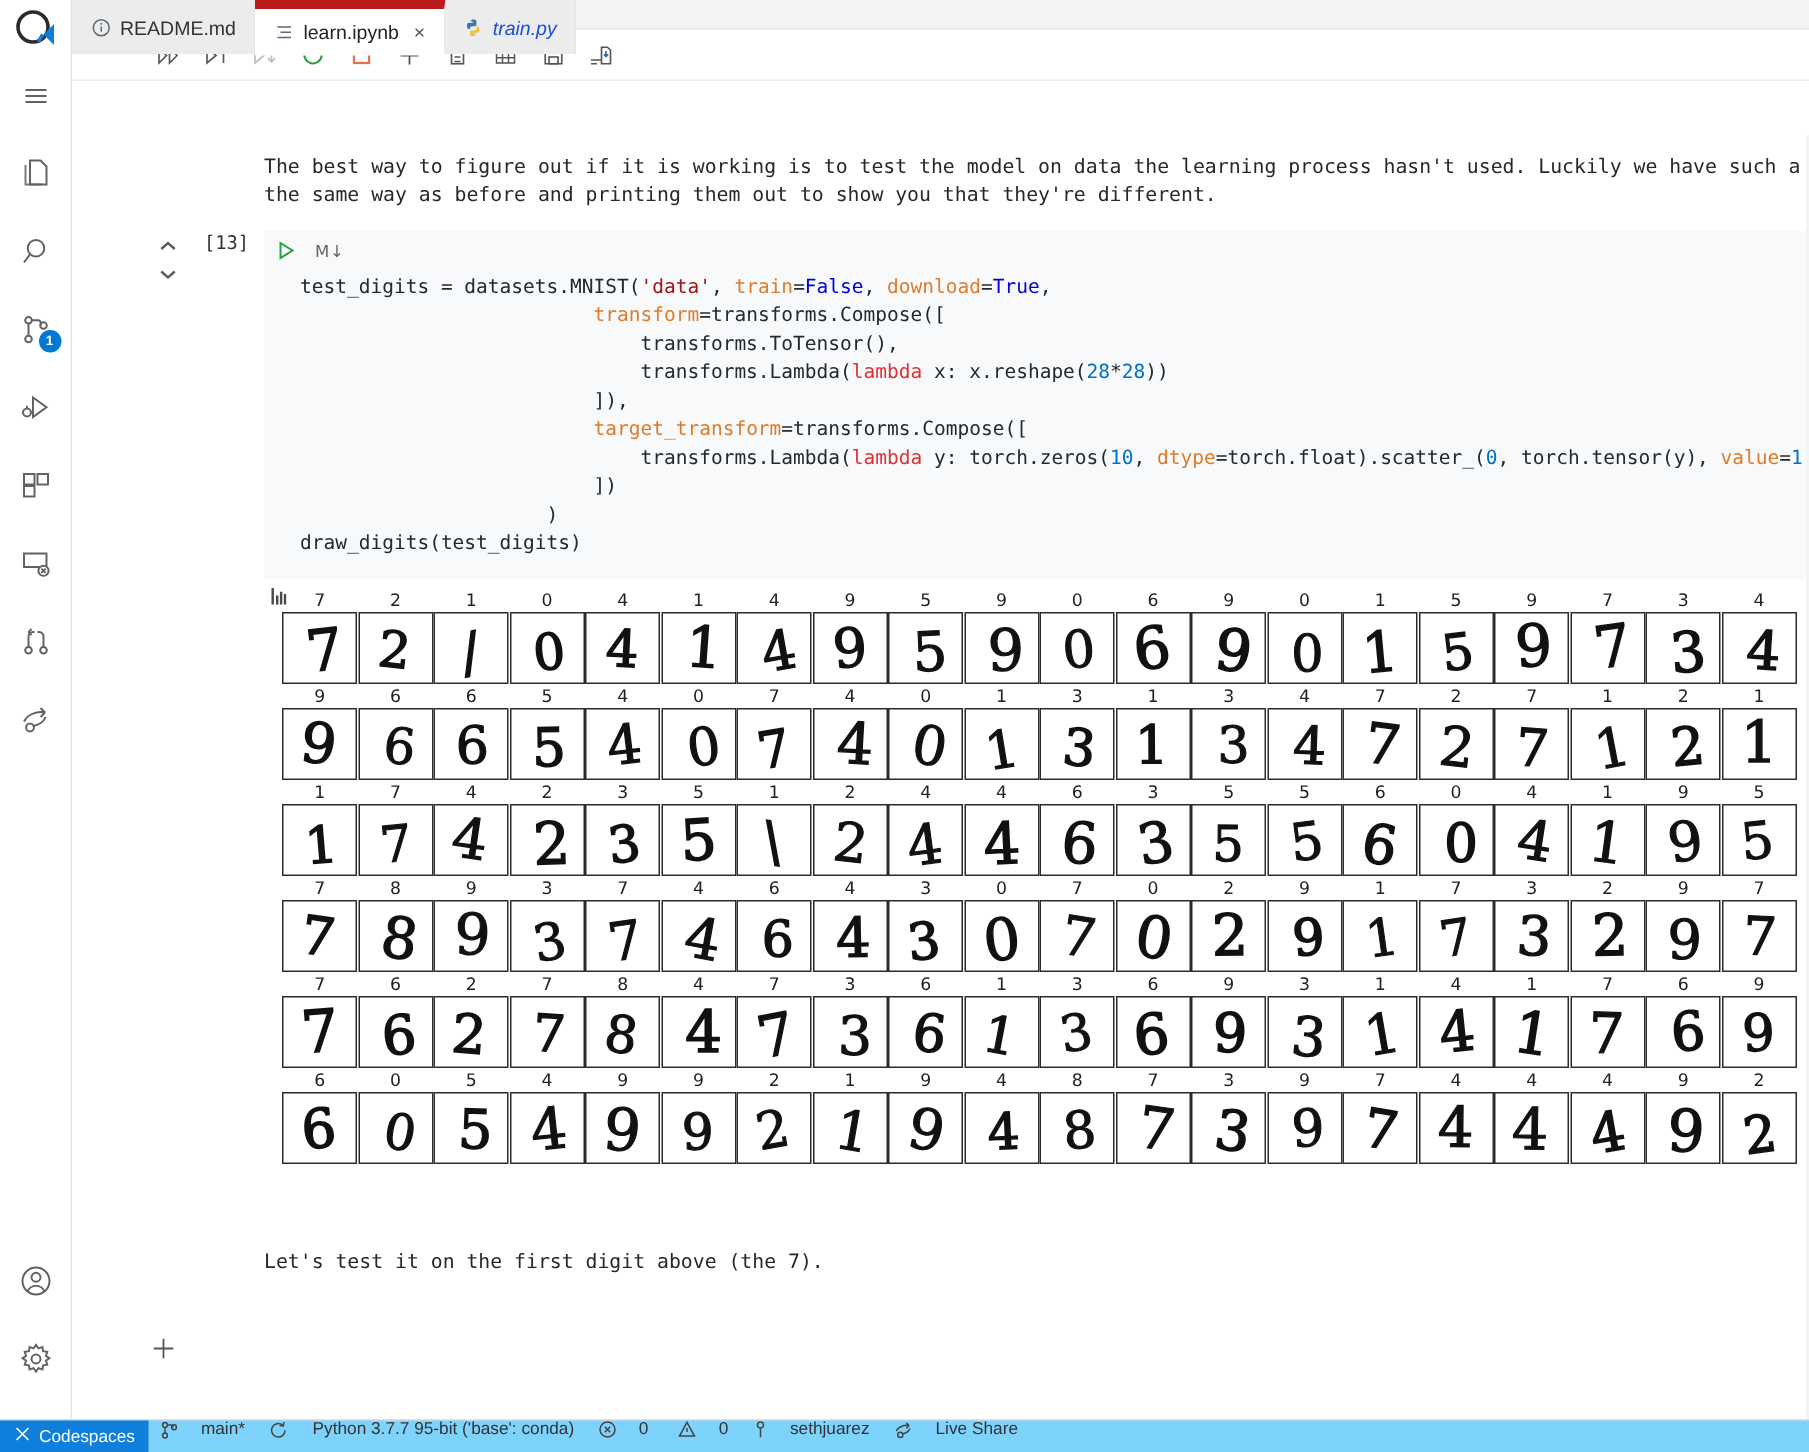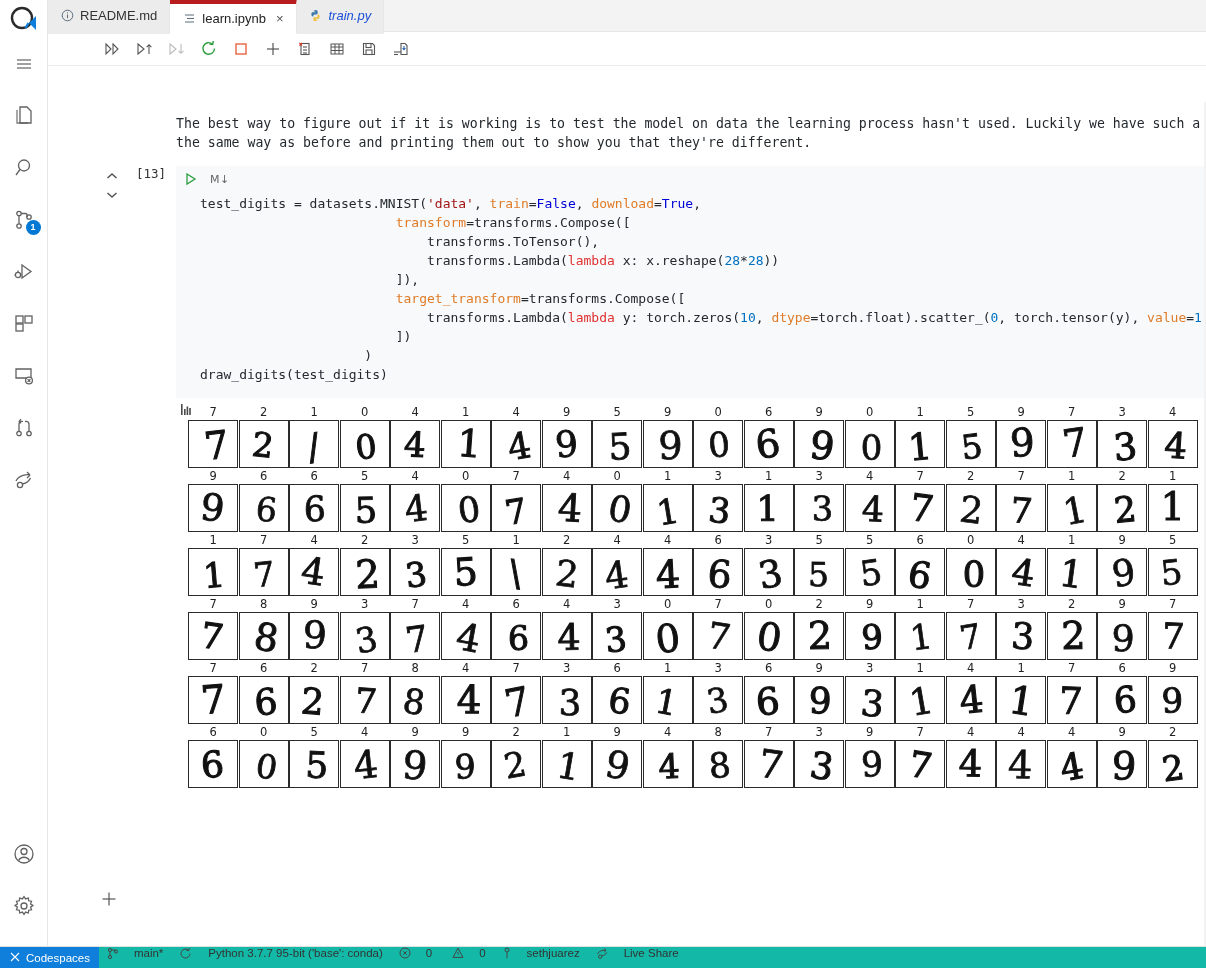--- a/index.html
+++ b/index.html
@@ -31,21 +31,21 @@
     position: absolute; right: 7px; bottom: 11px;
     background: #0078d4; color: #fff; font-size: 9px; line-height: 14px;
     min-width: 15px; height: 15px; border-radius: 8px; text-align: center;
     font-family: "Liberation Sans", sans-serif; font-weight: bold;
   }
 
   
   .editor-col { flex: 1 1 auto; display: flex; flex-direction: column; min-width: 0; position: relative; }
 
   
-  .tabsbar { height: 32px; display: flex; background: #f3f3f3; border-bottom: 1px solid #e7e7e7; align-items: center; }
+  .tabsbar { height: 20px; display: flex; background: #f3f3f3; border-bottom: 1px solid #e7e7e7; }
   .tab {
     display: flex; align-items: center; gap: 6px;
     padding: 0 12px; height: 36px; font-size: 13px; color: #333;
     border-right: 1px solid #e7e7e7; background: #ececec; cursor: pointer;
     white-space: nowrap; position: relative;
   }
   .tab.active { background: #ffffff; border-top: 6px solid #b91c1c; padding-top: 0; color: #222; }
   .tab.active::after { content: ""; position: absolute; left: 0; right: 0; bottom: -1px; height: 1px; background: #fff; }
   .tab.italic .tab-label { font-style: italic; color: #1d4ed8; }
   .tab-close { font-size: 13px; color: #555; margin-left: 4px; }
@@ -125,21 +125,21 @@
     position: absolute; left: 50px; bottom: 36px;
     width: 22px; height: 22px; display: flex; align-items: center; justify-content: center;
     cursor: pointer;
   }
 
   
   .right-sliver { position: absolute; right: 0; top: 36px; bottom: 0; width: 2px; background: #f3f3f3; }
 
   
   .statusbar {
-    height: 22px; flex: 0 0 22px; background: #14b8a6; border-top: 1px solid #e0e0e0;
+    height: 22px; flex: 0 0 22px; background: #7dd3fc; border-top: 1px solid #e0e0e0;
     display: flex; align-items: center; font-size: 11.5px; color: #333;
   }
   .sb-codespaces {
     background: #0f7fdb; color: #fff; height: 22px; display: flex; align-items: center;
     gap: 5px; padding: 0 9px; cursor: pointer; font-size: 11.5px;
   }
   .sb-item { display: flex; align-items: flex-start; gap: 15px; padding: 0 8px; height: 22px; cursor: pointer; white-space: nowrap; }
 </style>
 </head>
 <body>
@@ -1377,20 +1377,21 @@
                   <div class="dimg">
                     <svg width="50" height="48" viewBox="0 0 50 48">
                       <text x="23.79905059196176" y="38.960049949040695" text-anchor="middle" font-family="DejaVu Serif, Liberation Serif, serif" font-size="34.1" fill="#111" stroke="#111" stroke-width="1.12" transform="rotate(-7.9 25 24)">2</text>
                     </svg>
                   </div>
                 </div>
               </div>
             </div>
         </div>
 
+        <div class="md-block2">Let's test it on the first digit above (the 7).</div>
 
         <div class="add-cell-plus">
           <svg width="16" height="16" viewBox="0 0 16 16" stroke="#555" stroke-width="1.2">
               <line x1="8" y1="1.5" x2="8" y2="14.5"></line>
               <line x1="1.5" y1="8" x2="14.5" y2="8"></line>
             </svg>
         </div>
 
         <div class="right-sliver"></div>
       </div>

